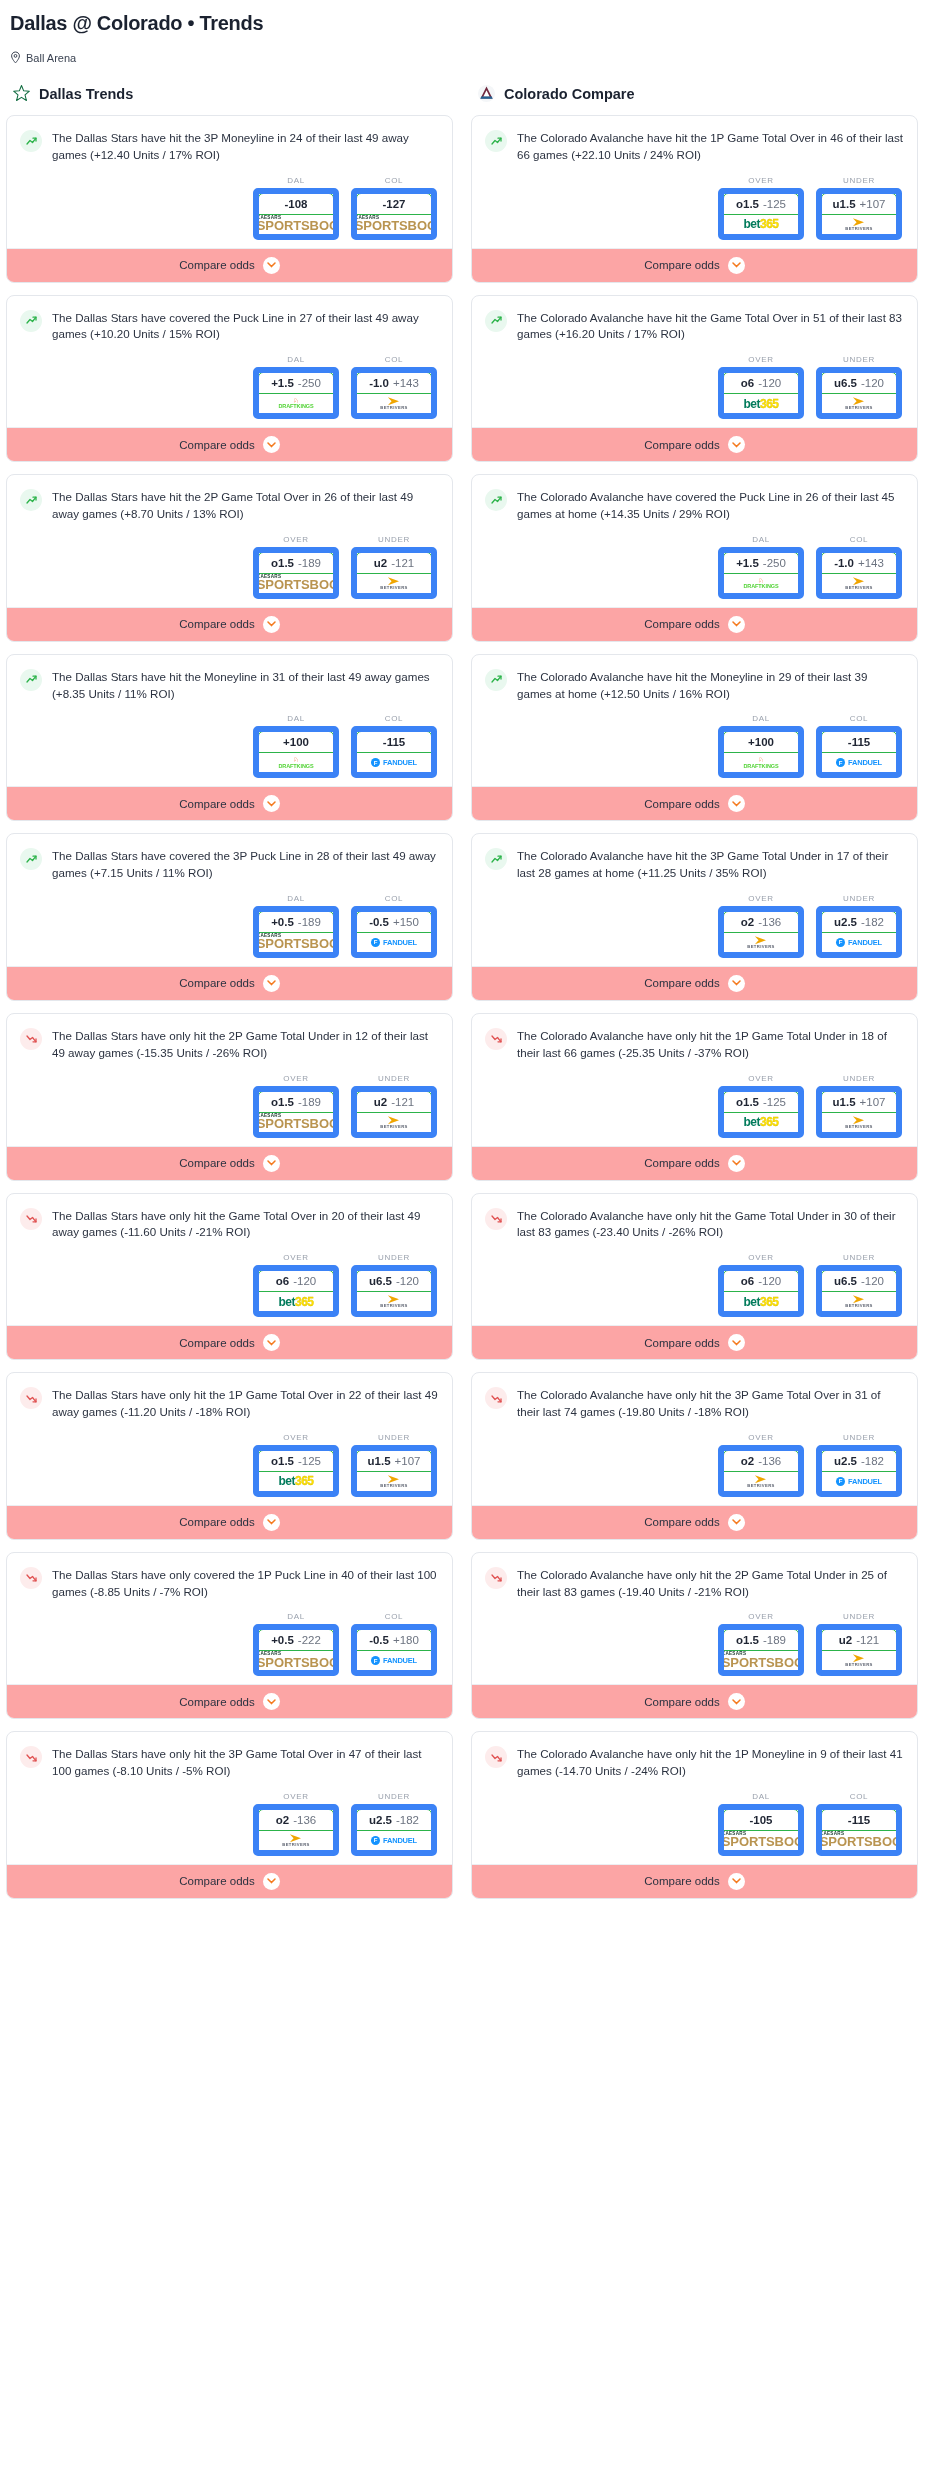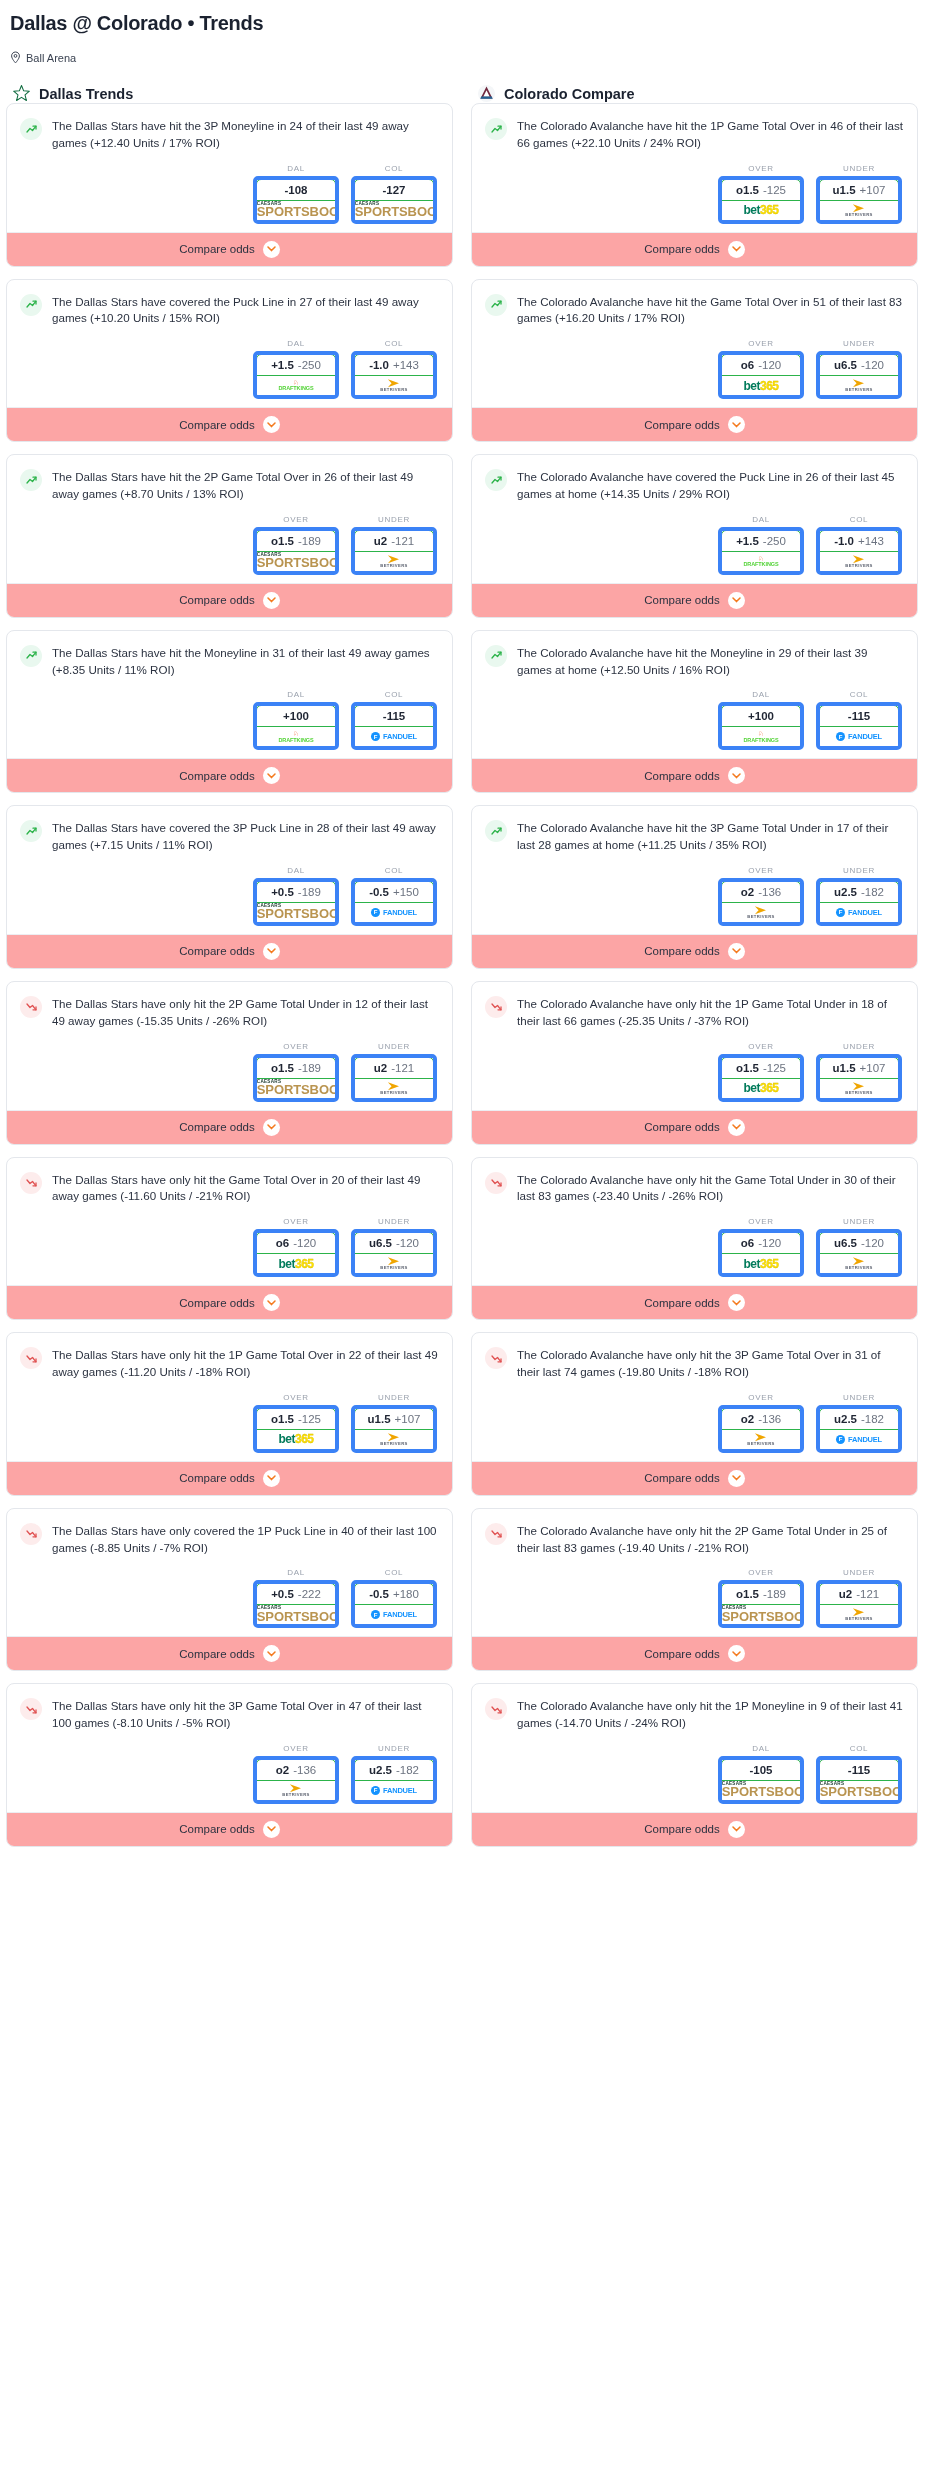--- a/index.html
+++ b/index.html
@@ -38,21 +38,21 @@
     margin-top: 20px;
     align-items: flex-start;
   }
   .col { width: 447px; flex: 0 0 447px; }
 
   .col-header {
     display: flex;
     align-items: center;
     gap: 8px;
     padding-left: 6px;
-    margin-bottom: 0;
+    margin-bottom: 12px;
   }
   .team-logo { width: 19px; height: 19px; flex: 0 0 19px; }
   .col-header-title {
     font-size: 14.5px;
     font-weight: bold;
     color: #1b2230;
   }
 
   
   .card {
@@ -92,21 +92,21 @@
   .odds-cell { width: 86px; }
   .odds-label {
     font-size: 8px;
     letter-spacing: 0.7px;
     color: #9aa1ad;
     text-align: center;
     margin-bottom: 3px;
     text-transform: uppercase;
   }
   .odds-box {
-    border: 4px solid #3b82f6;
+    border: 6px solid #3b82f6;
     border-radius: 5px;
     overflow: hidden;
     background: #fff;
   }
   .odds-value {
     border: 1px solid #2cb34a;
     border-radius: 5px 5px 0 0;
     margin: -1px -1px 0 -1px;
     height: 22px;
     display: flex;

